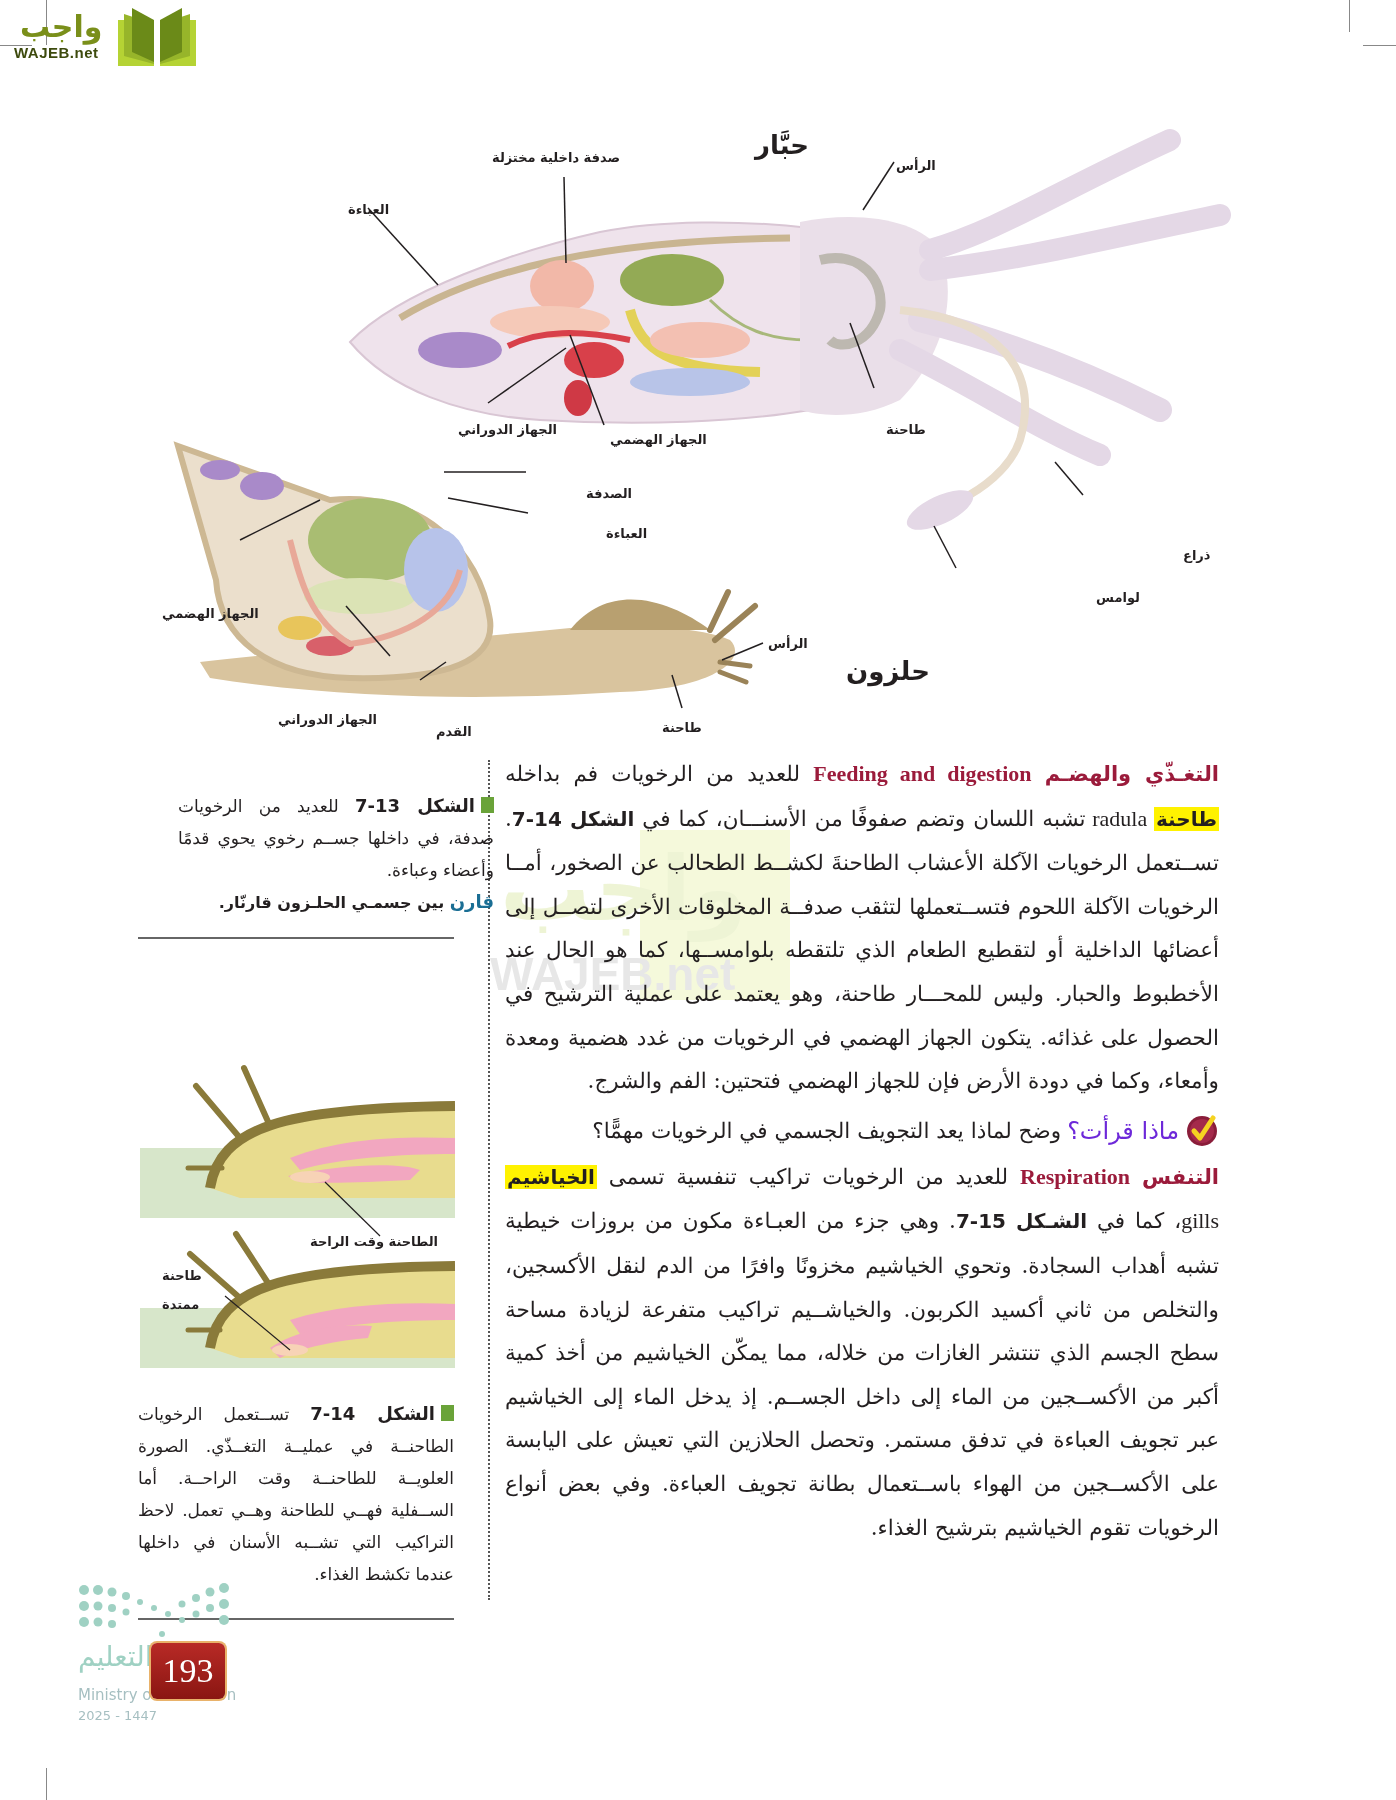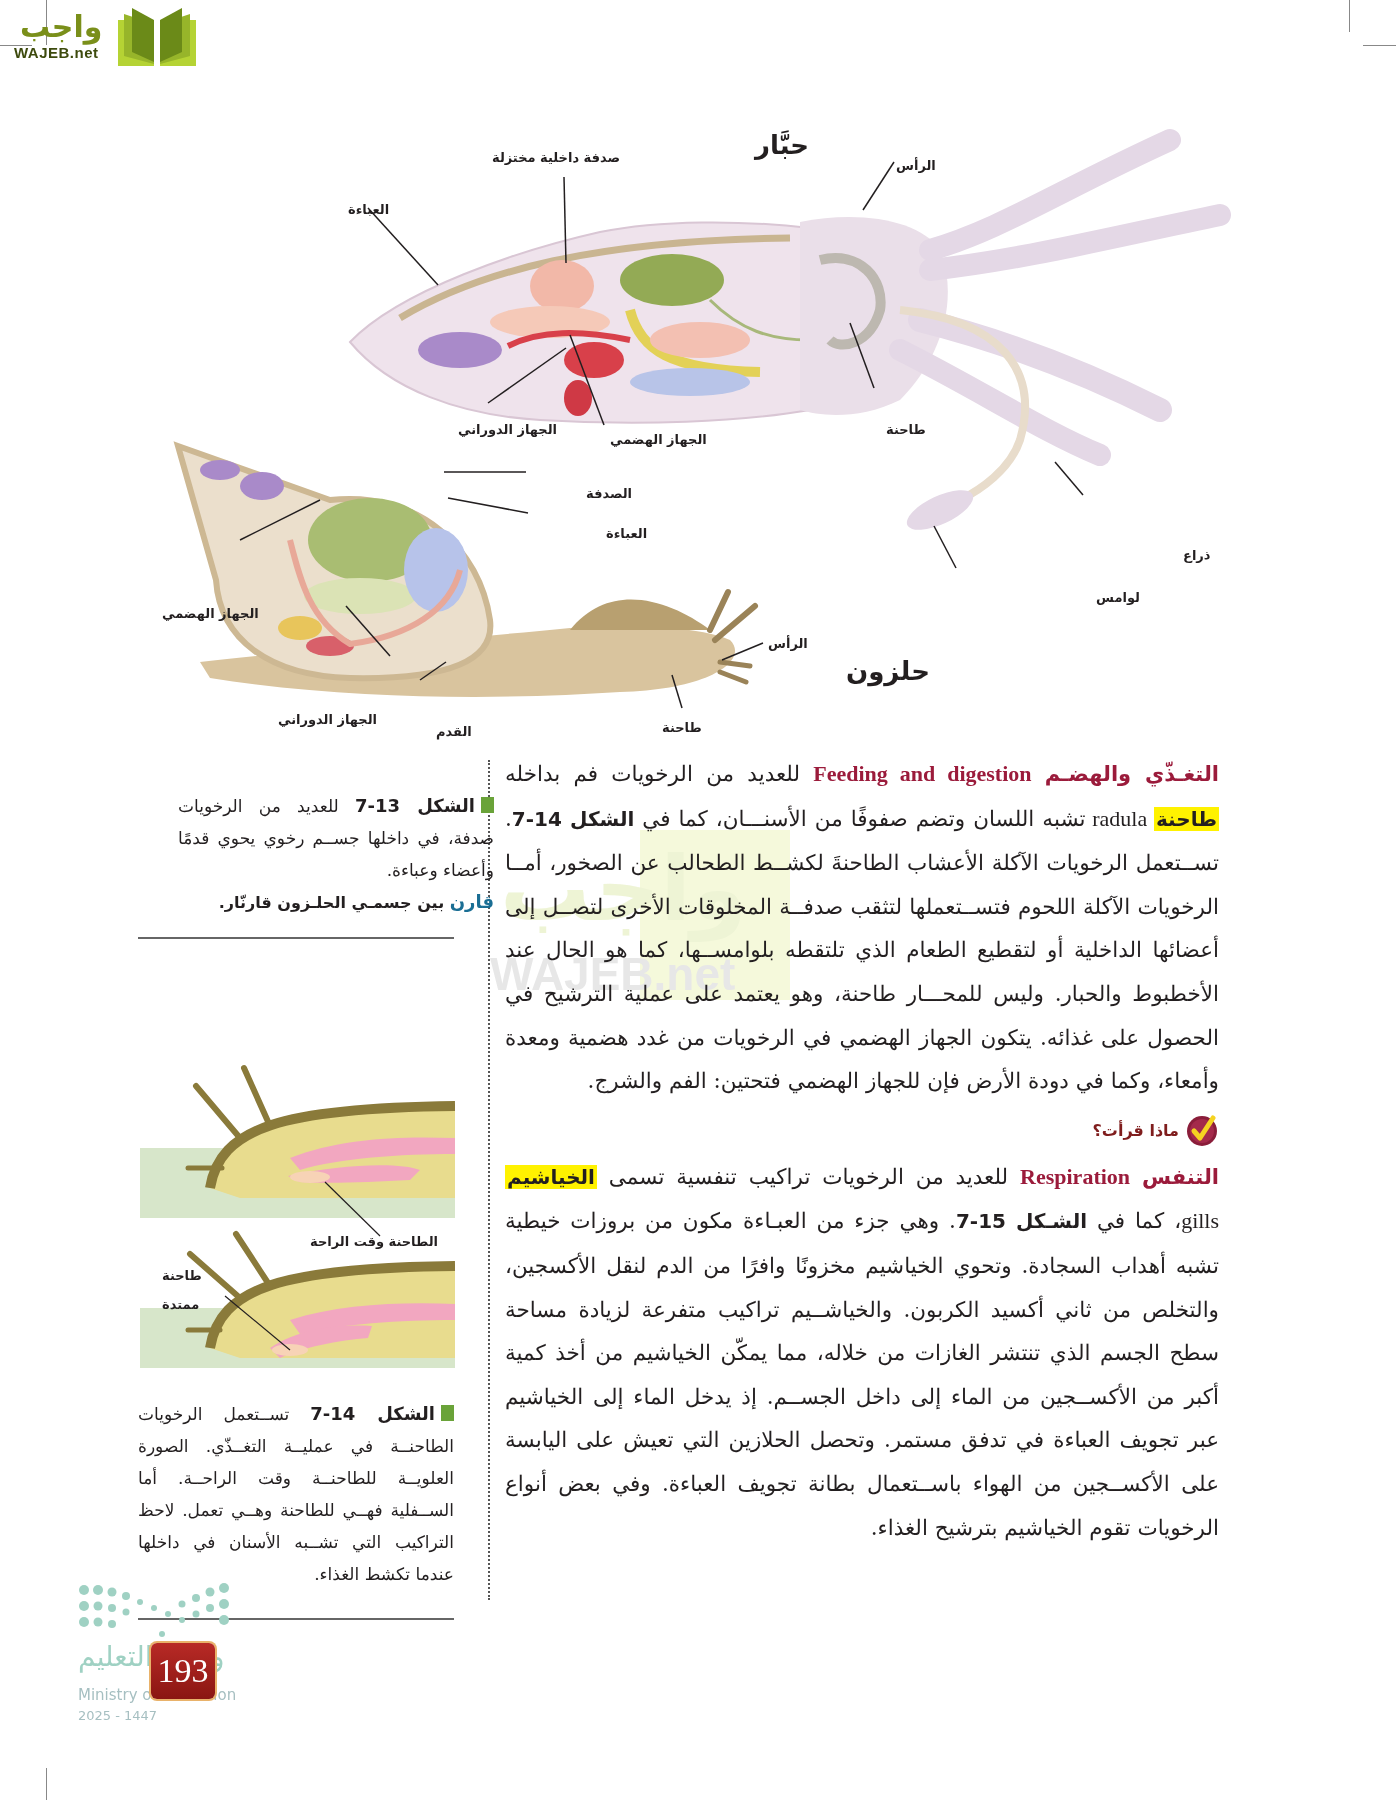--- a/index.html
+++ b/index.html
@@ -23,38 +23,38 @@
   
   .main-col { position: absolute; left: 505px; top: 752px; width: 714px; direction: rtl; text-align: justify; }
   .para { font-family: "DejaVu Serif", serif; font-size: 21.5px; line-height: 43.6px; color: #231f20; text-align-last: right; }
   .heading-ar { color: #9b1b3b; font-family: "DejaVu Sans", sans-serif; font-weight: bold; font-size: 21px; }
   .heading-en { color: #9b1b3b; font-family: "Liberation Serif", serif; font-weight: bold; font-size: 22px; }
   .hl { background: #fff200; font-weight: bold; font-family: "DejaVu Sans", sans-serif; font-size: 20px; padding: 0 2px; }
   .en { font-family: "Liberation Serif", serif; font-size: 22px; }
   .bold { font-weight: bold; font-family: "DejaVu Sans", sans-serif; font-size: 20px; }
   .check-row { display: flex; align-items: center; gap: 6px; font-family: "DejaVu Serif", serif; font-size: 21.5px; line-height: 44px; margin: 6px 0 2px 0; }
   .check-icon { width: 34px; height: 34px; flex: none; }
-  .check-label { color: #7f1d1d; font-weight: bold; font-family: "DejaVu Sans", sans-serif; font-size: 16px; }
+  .check-label { color: #6d28d9; font-weight: normal; font-family: "DejaVu Sans", sans-serif; font-size: 24px; }
 
   
   .dotted-sep { position: absolute; left: 488px; top: 760px; width: 0; height: 840px; border-left: 2px dotted #555; }
 
   
   .side-cap { position: absolute; left: 138px; width: 316px; direction: rtl; text-align: justify; font-family: "DejaVu Serif", serif; font-size: 17px; line-height: 32px; color: #231f20; }
   .cap-square { display: inline-block; width: 13px; height: 16px; background: #6aa339; margin-left: 6px; vertical-align: -1px; }
   .cap-num { font-weight: bold; font-family: "DejaVu Sans", sans-serif; font-size: 18px; }
   .compare-label { color: #1a6e94; font-weight: bold; font-family: "DejaVu Sans", sans-serif; font-size: 18px; }
   .compare-text { font-weight: bold; font-family: "DejaVu Sans", sans-serif; font-size: 16px; }
   .rule { position: absolute; left: 138px; width: 316px; height: 2px; background: #666; }
 
   
   .watermark { position: absolute; left: 490px; top: 830px; width: 300px; height: 170px; opacity: 0.35; pointer-events: none; }
 
   
-  .page-num { position: absolute; left: 151px; top: 1643px; width: 64px; height: 56px; background: linear-gradient(#b82a26, #8a1612); border-radius: 6px; box-shadow: 0 0 0 2px #e9b26a; color: #fff; font-family: "Liberation Serif", serif; font-size: 34px; text-align: center; line-height: 56px; }
+  .page-num { position: absolute; left: 151px; top: 1643px; width: 74px; height: 56px; background: linear-gradient(#b82a26, #8a1612); border-radius: 6px; box-shadow: 0 0 0 2px #e9b26a; color: #fff; font-family: "Liberation Serif", serif; font-size: 34px; text-align: center; line-height: 56px; }
   .moe-ar { position: absolute; left: 78px; top: 1640px; font-family: "DejaVu Sans", sans-serif; font-size: 28px; color: #9fd1c3; direction: rtl; }
   .moe-en { position: absolute; left: 78px; top: 1686px; font-family: "DejaVu Sans", sans-serif; font-size: 15px; color: #a6bfc1; }
   .moe-year { position: absolute; left: 78px; top: 1708px; font-family: "DejaVu Sans", sans-serif; font-size: 13px; color: #a6bfc1; }
   .moe-dots { position: absolute; left: 78px; top: 1582px; width: 170px; height: 60px; }
 </style>
 </head>
 <body>
 
 <div class="crop" style="left:46px;top:0;width:1px;height:45px;"></div>
 <div class="crop" style="left:0;top:45px;width:32px;height:1px;"></div>
@@ -174,20 +174,21 @@
     <span class="heading-en">Feeding and digestion</span><span> للعديد من الرخويات فم بداخله </span><span class="hl">طاحنة</span><span class="en"> radula </span><span> تشبه اللسان وتضم صفوفًا من الأسنـــان، كما في </span><span class="bold">الشكل 14-7</span><span>. تســتعمل الرخويات الآكلة الأعشاب الطاحنةَ لكشــط الطحالب عن الصخور، أمــا الرخويات الآكلة اللحوم فتســتعملها لتثقب صدفــة المخلوقات الأخرى لتصــل إلى أعضائها الداخلية أو لتقطيع الطعام الذي تلتقطه بلوامســها، كما هو الحال عند الأخطبوط والحبار. وليس للمحـــار طاحنة، وهو يعتمد على عملية الترشيح في الحصول على غذائه. يتكون الجهاز الهضمي في الرخويات من غدد هضمية ومعدة وأمعاء، وكما في دودة الأرض فإن للجهاز الهضمي فتحتين: الفم والشرج.</span>
   </p>
 
   <div class="check-row">
     <svg class="check-icon" viewBox="0 0 34 34">
       <circle cx="17" cy="17" r="15" fill="#8a1d3a"></circle>
       <circle cx="17" cy="17" r="12" fill="#a42a4b"></circle>
       <path d="M9 17 L15 24 L28 4" stroke="#f5d321" stroke-width="5" fill="none" stroke-linecap="round" stroke-linejoin="round"></path>
     </svg>
     <span class="check-label">ماذا قرأت؟</span>
+    <span> وضح لماذا يعد التجويف الجسمي في الرخويات مهمًّا؟</span>
   </div>
 
   <p class="para">
     <span class="heading-ar">التنفس</span>
     <span class="heading-en">Respiration</span><span> للعديد من الرخويات تراكيب تنفسية تسمى </span><span class="hl">الخياشيم</span><span class="en"> gills</span><span>، كما في </span><span class="bold">الشـكل 15-7</span><span>. وهي جزء من العبـاءة مكون من بروزات خيطية تشبه أهداب السجادة. وتحوي الخياشيم مخزونًا وافرًا من الدم لنقل الأكسجين، والتخلص من ثاني أكسيد الكربون. والخياشــيم تراكيب متفرعة لزيادة مساحة سطح الجسم الذي تنتشر الغازات من خلاله، مما يمكّن الخياشيم من أخذ كمية أكبر من الأكســجين من الماء إلى داخل الجســم. إذ يدخل الماء إلى الخياشيم عبر تجويف العباءة في تدفق مستمر. وتحصل الحلازين التي تعيش على اليابسة على الأكســجين من الهواء باســتعمال بطانة تجويف العباءة. وفي بعض أنواع الرخويات تقوم الخياشيم بترشيح الغذاء.</span>
   </p>
 </div>
 
 <div class="side-cap" style="top:790px;margin-left:40px;">
   <span class="cap-square"></span><span class="cap-num">الشكل 13-7</span><span> للعديد من الرخويات صدفة، في داخلها جســم رخوي يحوي قدمًا وأعضاء وعباءة.</span>

